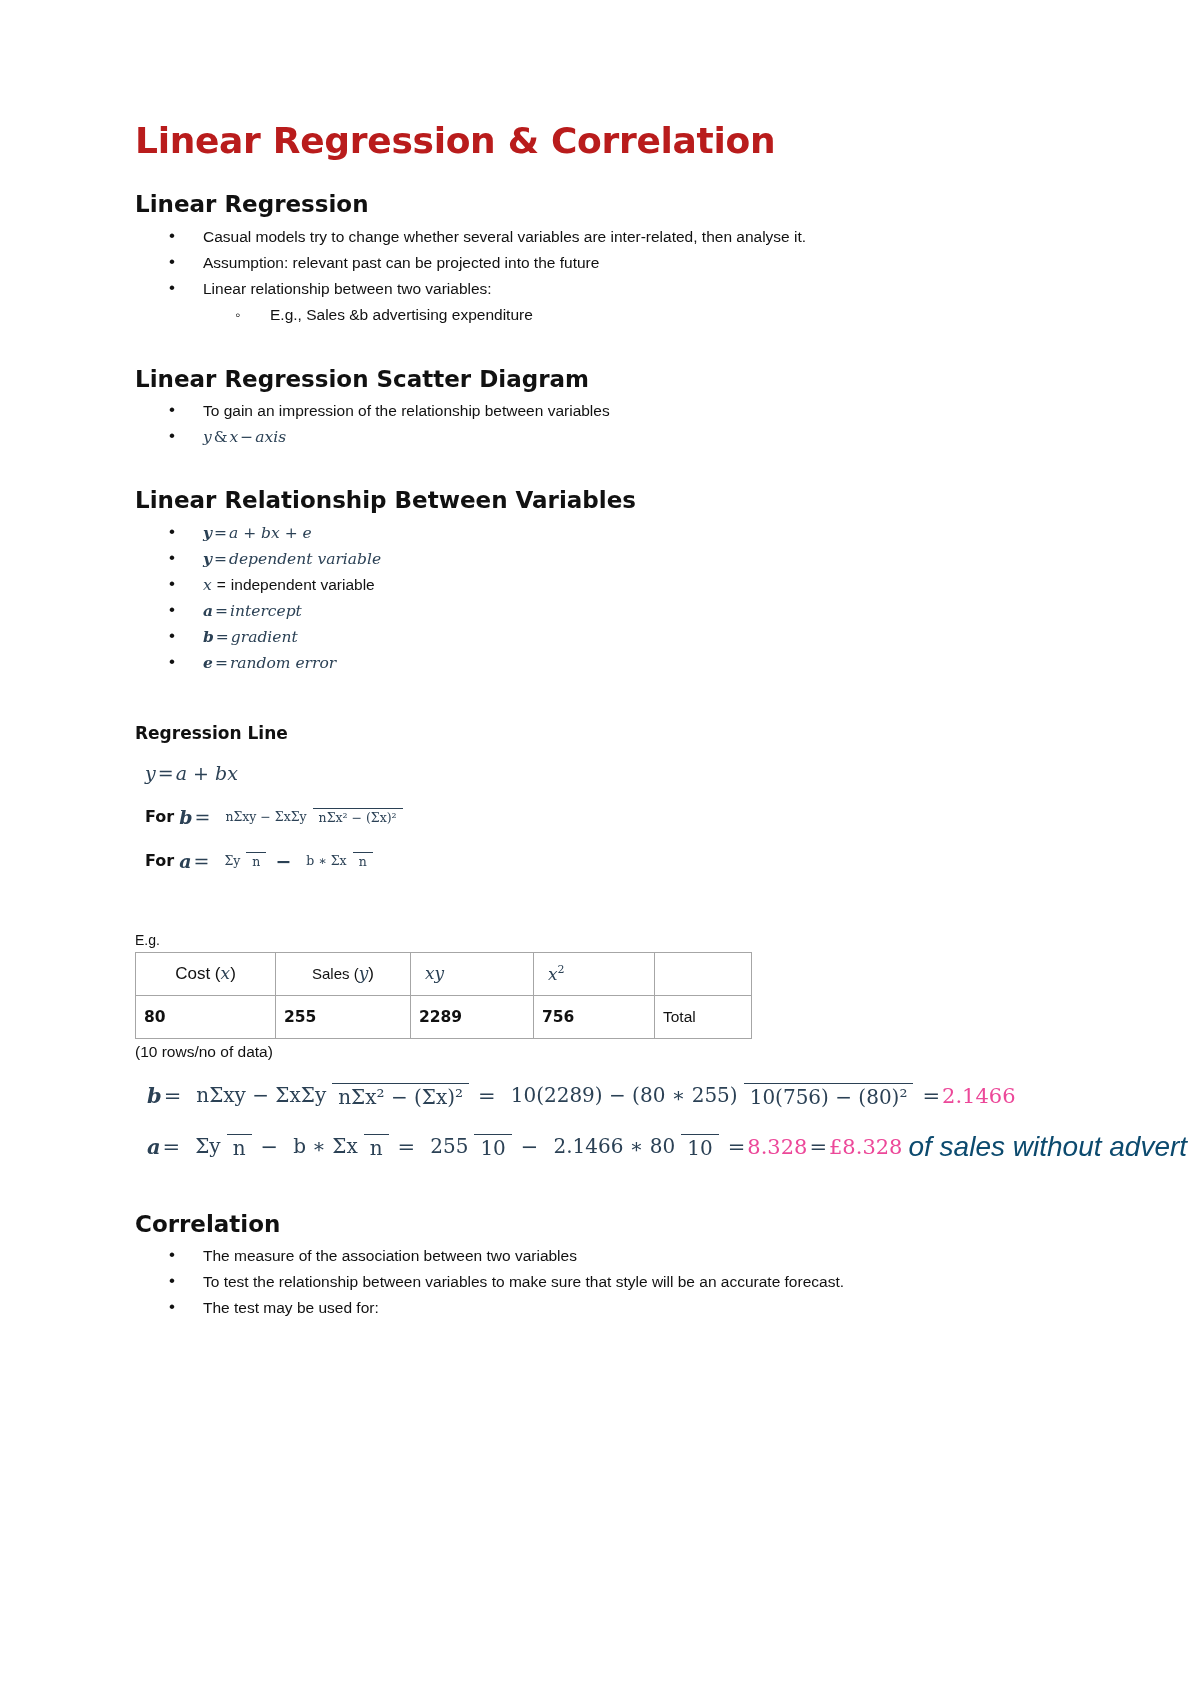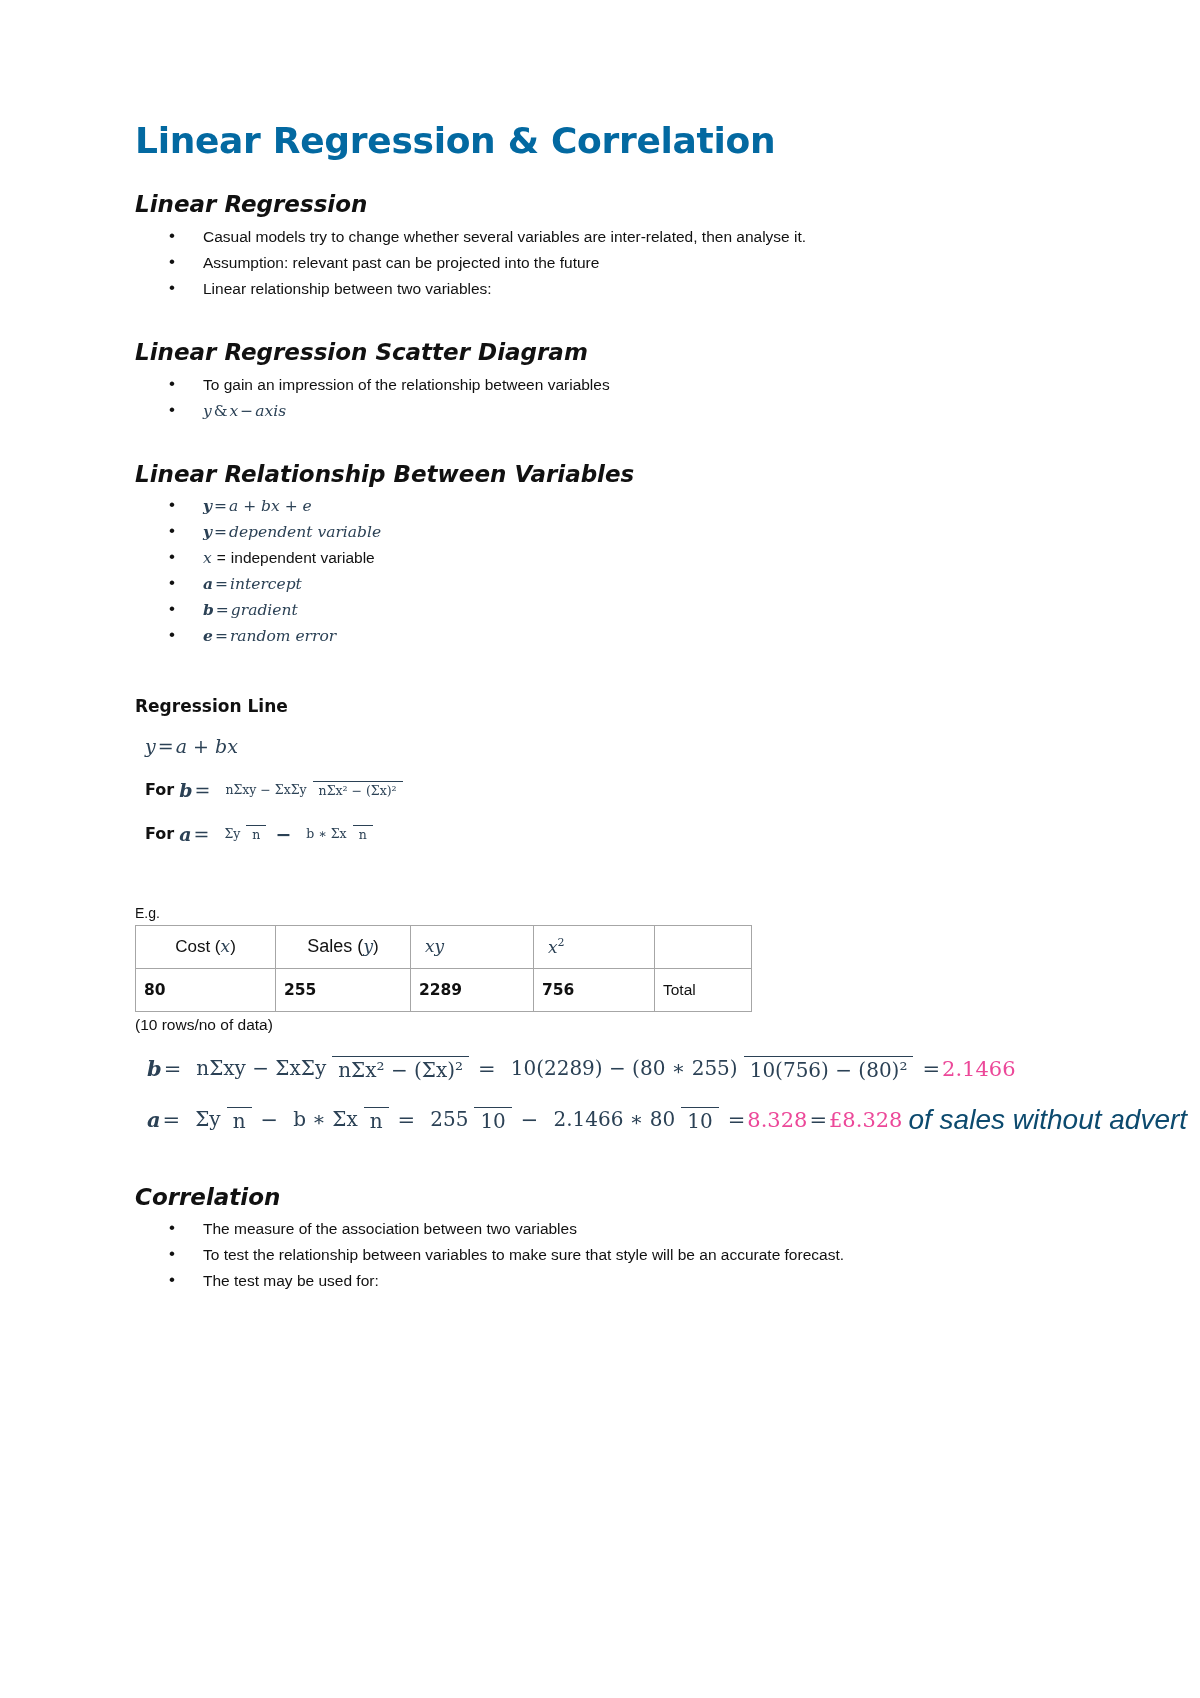--- a/index.html
+++ b/index.html
@@ -30,30 +30,29 @@
   }
 
   
   h1.doc-title {
     font-family: "DejaVu Sans", sans-serif;
     font-size: 36px;
     font-weight: bold;
     letter-spacing: -0.3px;
     margin: 0 0 30px 0;
     line-height: 1.15;
-    color: #0369a1;
+    color: #b91c1c;
   }
   h2.section-title {
     font-family: "DejaVu Sans", sans-serif;
     font-size: 23px;
     font-weight: bold;
     margin: 0 0 6px 0;
     line-height: 1.2;
     color: #111;
-    font-style: italic;
   }
   h3.sub-title {
     font-family: "DejaVu Sans", sans-serif;
     font-size: 17px;
     font-weight: bold;
     margin: 0 0 6px 0;
     line-height: 1.2;
     color: #111;
   }
   .section { margin-bottom: 26px; }
@@ -251,20 +250,23 @@
 
     <h1 class="doc-title">Linear Regression &amp; Correlation</h1>
 
     <div class="section">
       <h2 class="section-title">Linear Regression</h2>
       <ul class="bullets">
         <li>Casual models try to change whether several variables are inter-related, then analyse it.</li>
         <li>Assumption: relevant past can be projected into the future</li>
         <li>Linear relationship between two variables:</li>
       </ul>
+      <ul class="sub-bullets">
+        <li>E.g., Sales &amp;b advertising expenditure</li>
+      </ul>
     </div>
 
     <div class="gap-sm"></div>
 
     <div class="section">
       <h2 class="section-title">Linear Regression Scatter Diagram</h2>
       <ul class="bullets">
         <li>To gain an impression of the relationship between variables</li>
         <li class="math-li">
           <span class="mi">y</span><span class="mo">&amp;</span><span class="mi">x</span><span class="mo">−</span><span class="mi">axis</span>
@@ -352,21 +354,21 @@
     <div class="section">
       <div class="eg-label">E.g.</div>
 
       <table class="data-table">
         <tbody>
             <tr class="header-row">
           <td class="col1">
             <span class="sans-inline" style="font-size:17px;">Cost (</span><span class="mi" style="font-size:17px;">x</span><span class="sans-inline" style="font-size:17px;">)</span>
           </td>
           <td class="col2">
-            <span class="sans-inline" style="font-size:18px;">Sales (</span><span class="mi" style="font-size:17px;">y</span><span class="sans-inline" style="font-size:17px;">)</span>
+            <span class="sans-inline" style="font-size:15px;">Sales (</span><span class="mi" style="font-size:17px;">y</span><span class="sans-inline" style="font-size:17px;">)</span>
           </td>
           <td class="col3" style="text-align:left;padding-left:14px;">
             <span class="mi" style="font-size:17px;">xy</span>
           </td>
           <td class="col4" style="text-align:left;padding-left:14px;">
             <span class="mi" style="font-size:17px;">x</span><sup class="mexp" style="color:#2b4155;font-size:11px;">2</sup>
           </td>
           <td class="col5"></td>
         </tr>
         <tr class="data-row">

